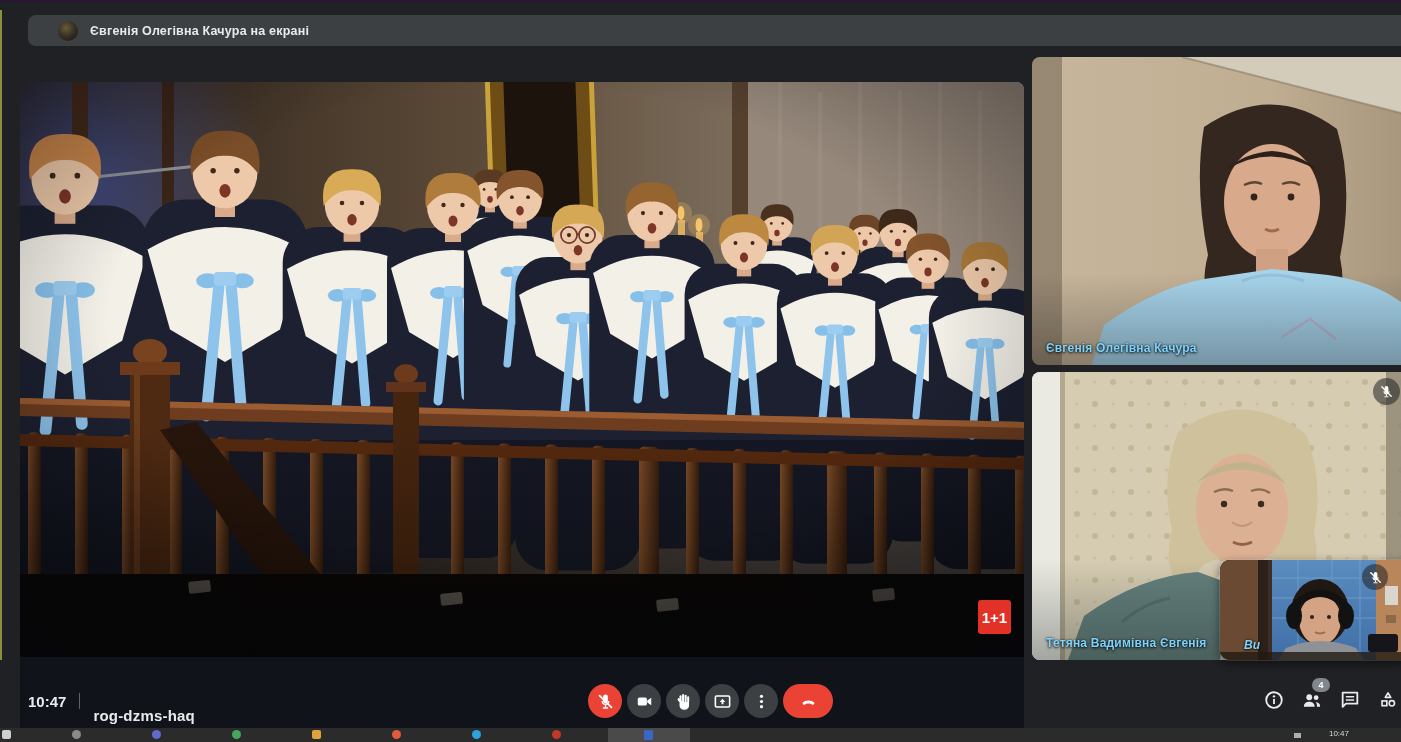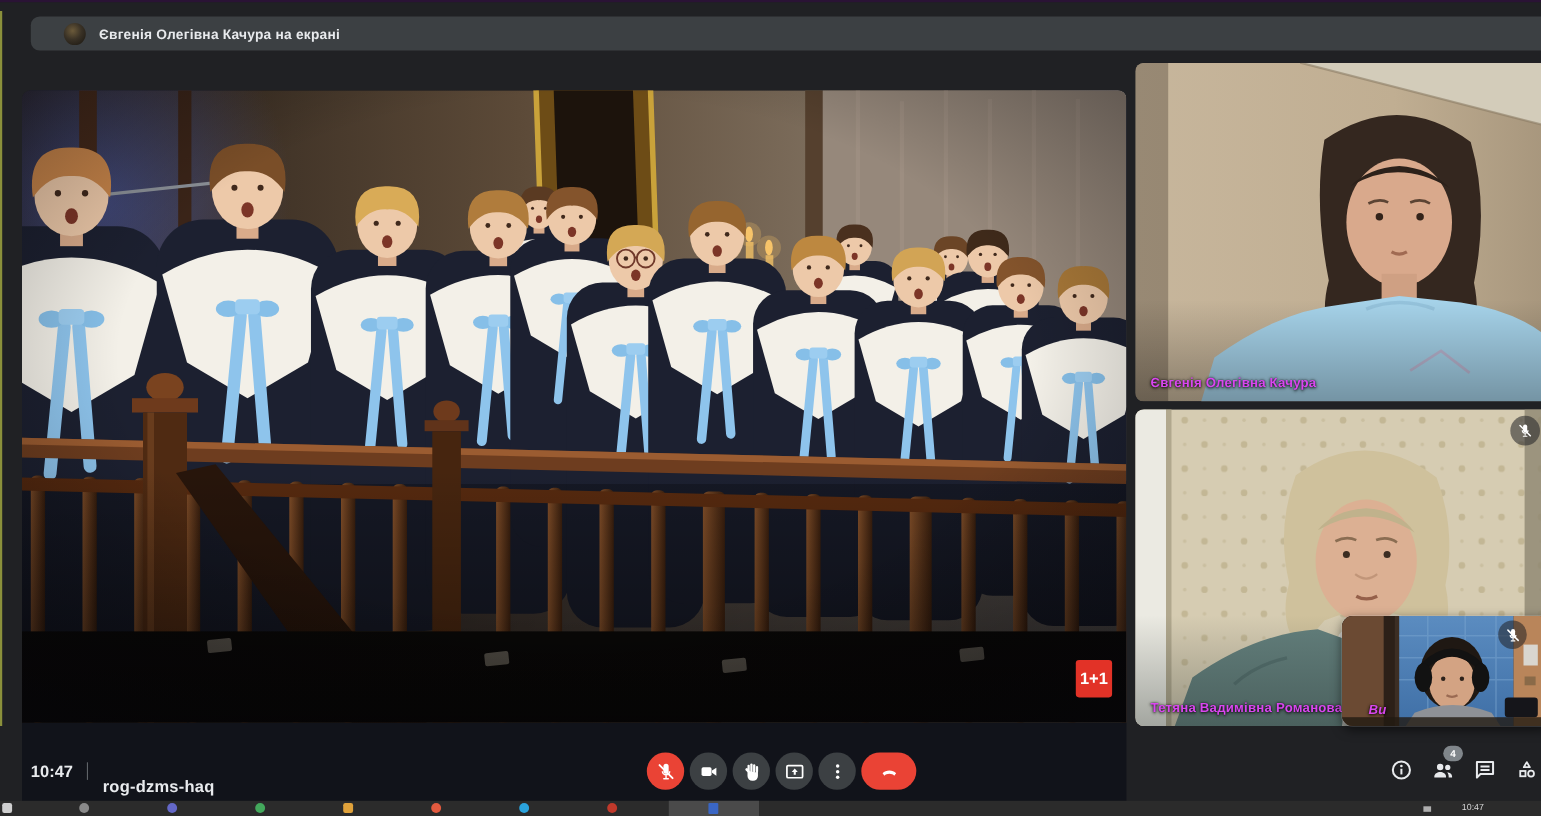--- a/index.html
+++ b/index.html
@@ -12,21 +12,21 @@
   
   #share-banner{left:28px;top:15px;width:1373px;height:31px;background:#3c4043;
     border-radius:8px 0 0 8px;display:flex;align-items:center;gap:12px;padding-left:30px;box-sizing:border-box;}
   #share-banner .avatar{width:20px;height:20px;border-radius:50%;
     background:radial-gradient(circle at 40% 35%,#6b5a3a 0%,#3a3226 45%,#17140f 100%);
     flex:0 0 auto;}
   #share-banner .txt{font-size:12.5px;font-weight:700;color:#e8eaed;letter-spacing:.2px;}
   
   .tile{border-radius:8px;overflow:hidden;background:#11131a;}
   .tile svg{display:block;}
-  .name-chip{position:absolute;left:14px;bottom:10px;font-size:12px;font-weight:600;color:#d946ef;
+  .name-chip{position:absolute;left:14px;bottom:10px;font-size:12px;font-weight:600;color:#7dd3fc;
     text-shadow:0 1px 3px rgba(0,0,0,.9),0 0 2px rgba(0,0,0,.7);letter-spacing:.2px;}
   .mute-chip{position:absolute;width:27px;height:27px;border-radius:50%;
     background:rgba(32,33,36,.55);display:flex;align-items:center;justify-content:center;}
   .mute-chip svg{width:15px;height:15px;}
   #main-tile{left:20px;top:82px;width:1004px;height:726px;}
   #tile-1{left:1032px;top:57px;width:392px;height:308px;}
   #tile-2{left:1032px;top:372px;width:392px;height:288px;}
   #self-tile{left:1220px;top:560px;width:190px;height:100px;border-radius:10px;
     box-shadow:0 0 0 1px rgba(255,255,255,.14),0 3px 10px rgba(0,0,0,.55);z-index:5;}
   #self-tile .name-chip{left:24px;bottom:8px;font-style:italic;}
@@ -421,21 +421,21 @@
       <path d="M200 150 q10 8 20 0" stroke="#b58a6d" stroke-width="2" fill="none" opacity=".7"></path>
       <path d="M201 170 q9 5 19 0" stroke="#95604a" stroke-width="3" fill="none"></path>
       <rect x="194" y="188" width="32" height="24" fill="#c9a183"></rect>
       <rect x="184" y="200" width="52" height="22" rx="10" fill="#eae8e0"></rect>
       <path d="M36 288 L52 244 Q108 204 166 200 L210 216 L254 200 Q316 206 362 252 L370 288 Z" fill="#637f7c"></path>
       <polygon points="196,216 224,216 232,288 188,288" fill="#e7e5dc"></polygon>
       <path d="M90 250 q20 -18 48 -24 M330 252 q-22 -20 -50 -26" stroke="#4e6866" stroke-width="3" fill="none" opacity=".7"></path>
     </g>
     <rect width="392" height="288" fill="url(#t2dk)"></rect>
   </svg>
-  <div class="name-chip">Тетяна Вадимівна Романова</div>
+  <div class="name-chip">Тетяна Вадимівна Євгенія</div>
   <div class="mute-chip" style="left:341px;top:6px;">
     <svg viewBox="0 0 24 24">
         <g fill="#fff">
           <path d="M12 14.5a3 3 0 0 0 3-3V6a3 3 0 0 0-6 0v5.5a3 3 0 0 0 3 3z"></path>
           <path d="M7 11.5a5 5 0 0 0 10 0h-1.7a3.3 3.3 0 0 1-6.6 0z"></path>
           <rect x="11.2" y="16" width="1.6" height="3.4"></rect>
           <rect x="8.6" y="19.4" width="6.8" height="1.6" rx=".8"></rect>
         </g>
         <line x1="4.5" y1="4.5" x2="19.5" y2="19.5" stroke="#fff" stroke-width="2.2" stroke-linecap="round"></line>
       </svg>

